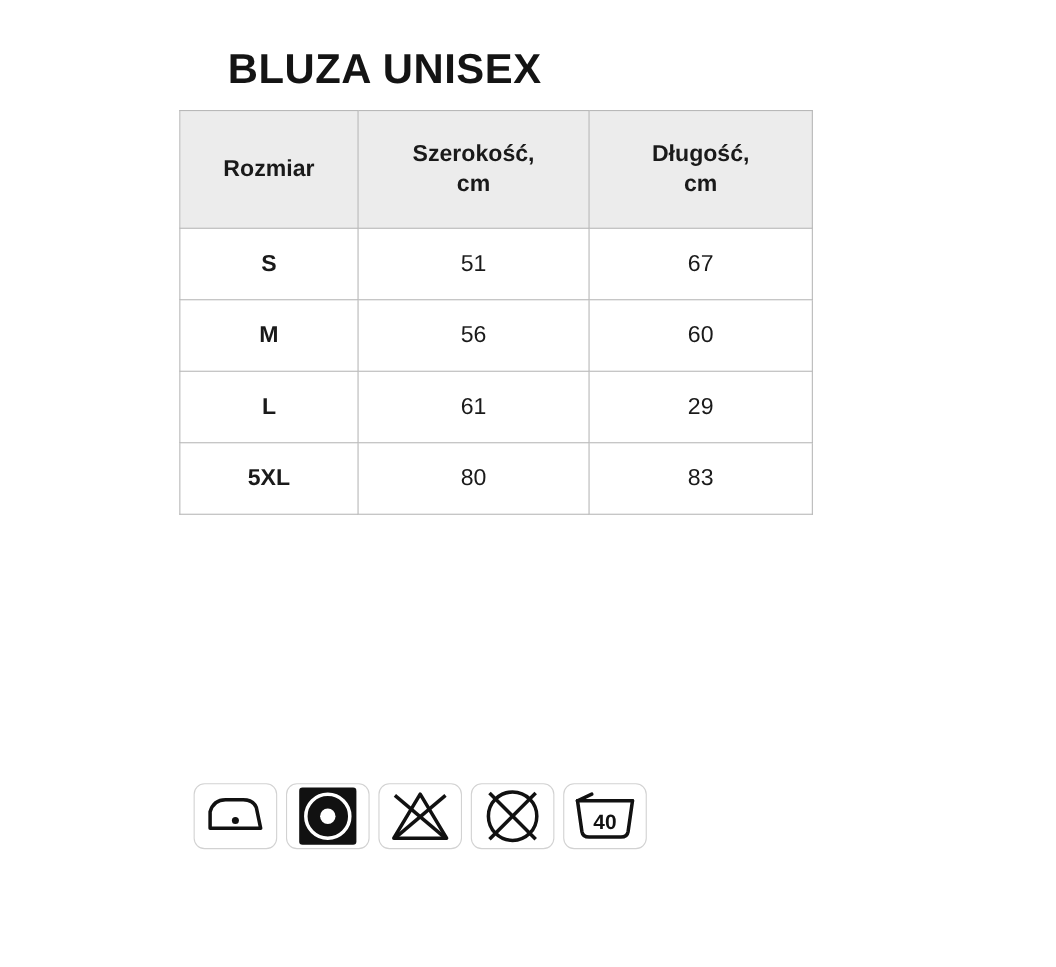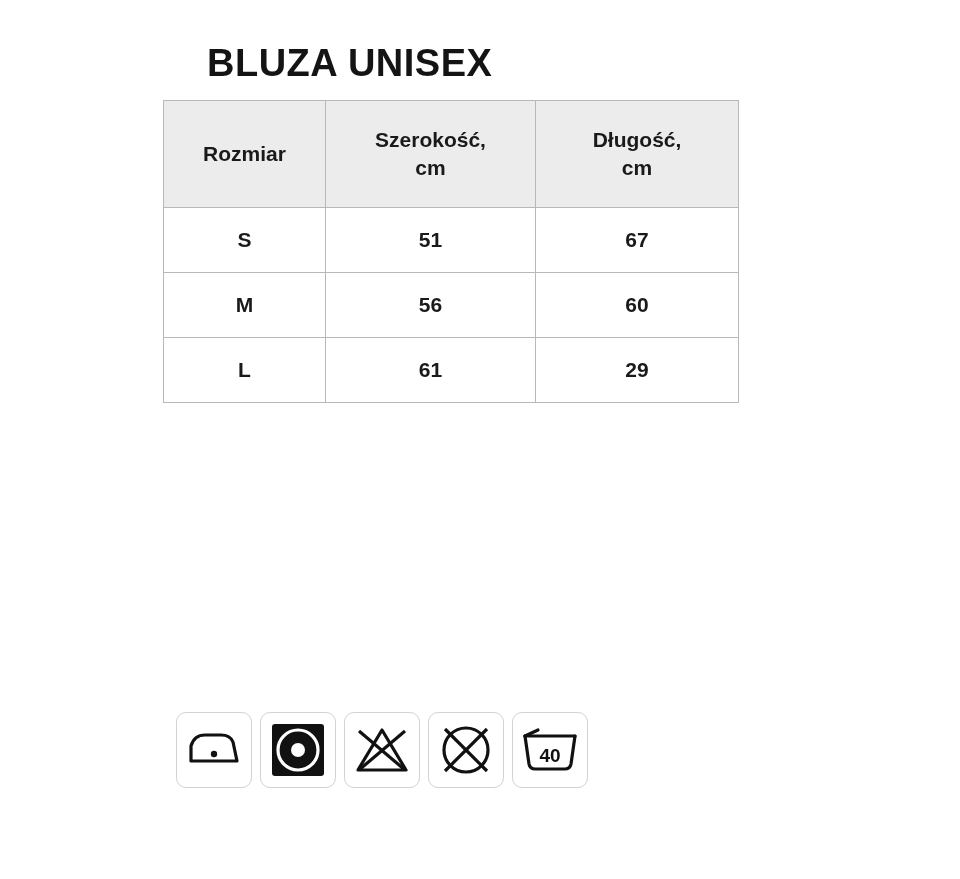--- a/index.html
+++ b/index.html
@@ -52,40 +52,40 @@
     background: #ececec;
     font-size: 21px;
     font-weight: bold;
     height: 98px;
     line-height: 1.32;
     padding: 4px 6px;
   }
   table.size-table tbody td {
     height: 62px;
     font-size: 21px;
-    font-weight: bold;
+    font-weight: normal;
     background: #ffffff;
   }
   table.size-table tbody td.size-cell {
     font-weight: bold;
   }
   col.c-size { width: 162px; }
   col.c-width { width: 210px; }
   col.c-length { width: 203px; }
 
   .care-icons {
     position: absolute;
     left: 176px;
     top: 712px;
     display: flex;
     gap: 8px;
   }
   .care-icon {
     width: 76px;
-    height: 76px;
+    height: 60px;
     border: 1px solid #d2d2d2;
     border-radius: 10px;
     background: #ffffff;
     display: flex;
     align-items: center;
     justify-content: center;
     box-sizing: border-box;
   }
   .care-icon svg {
     display: block;
@@ -128,20 +128,25 @@
       <tr>
         <td class="size-cell">M</td>
         <td>56</td>
         <td>60</td>
       </tr>
       <tr>
         <td class="size-cell">L</td>
         <td>61</td>
         <td>29</td>
       </tr>
+      <tr>
+        <td class="size-cell">5XL</td>
+        <td>80</td>
+        <td>83</td>
+      </tr>
     </tbody>
   </table>
 
   <div class="care-icons">
 
     <div class="care-icon">
       <svg width="58" height="44" viewBox="0 0 58 44">
         <path d="M6 33 L52 33 L48 14 C46 9 42 7 36 7 L20 7 C12 7 8 11 6 18 Z" fill="none" stroke="#111" stroke-width="3.2" stroke-linejoin="round"></path>
         <circle cx="29" cy="26" r="3.2" fill="#111"></circle>
       </svg>

